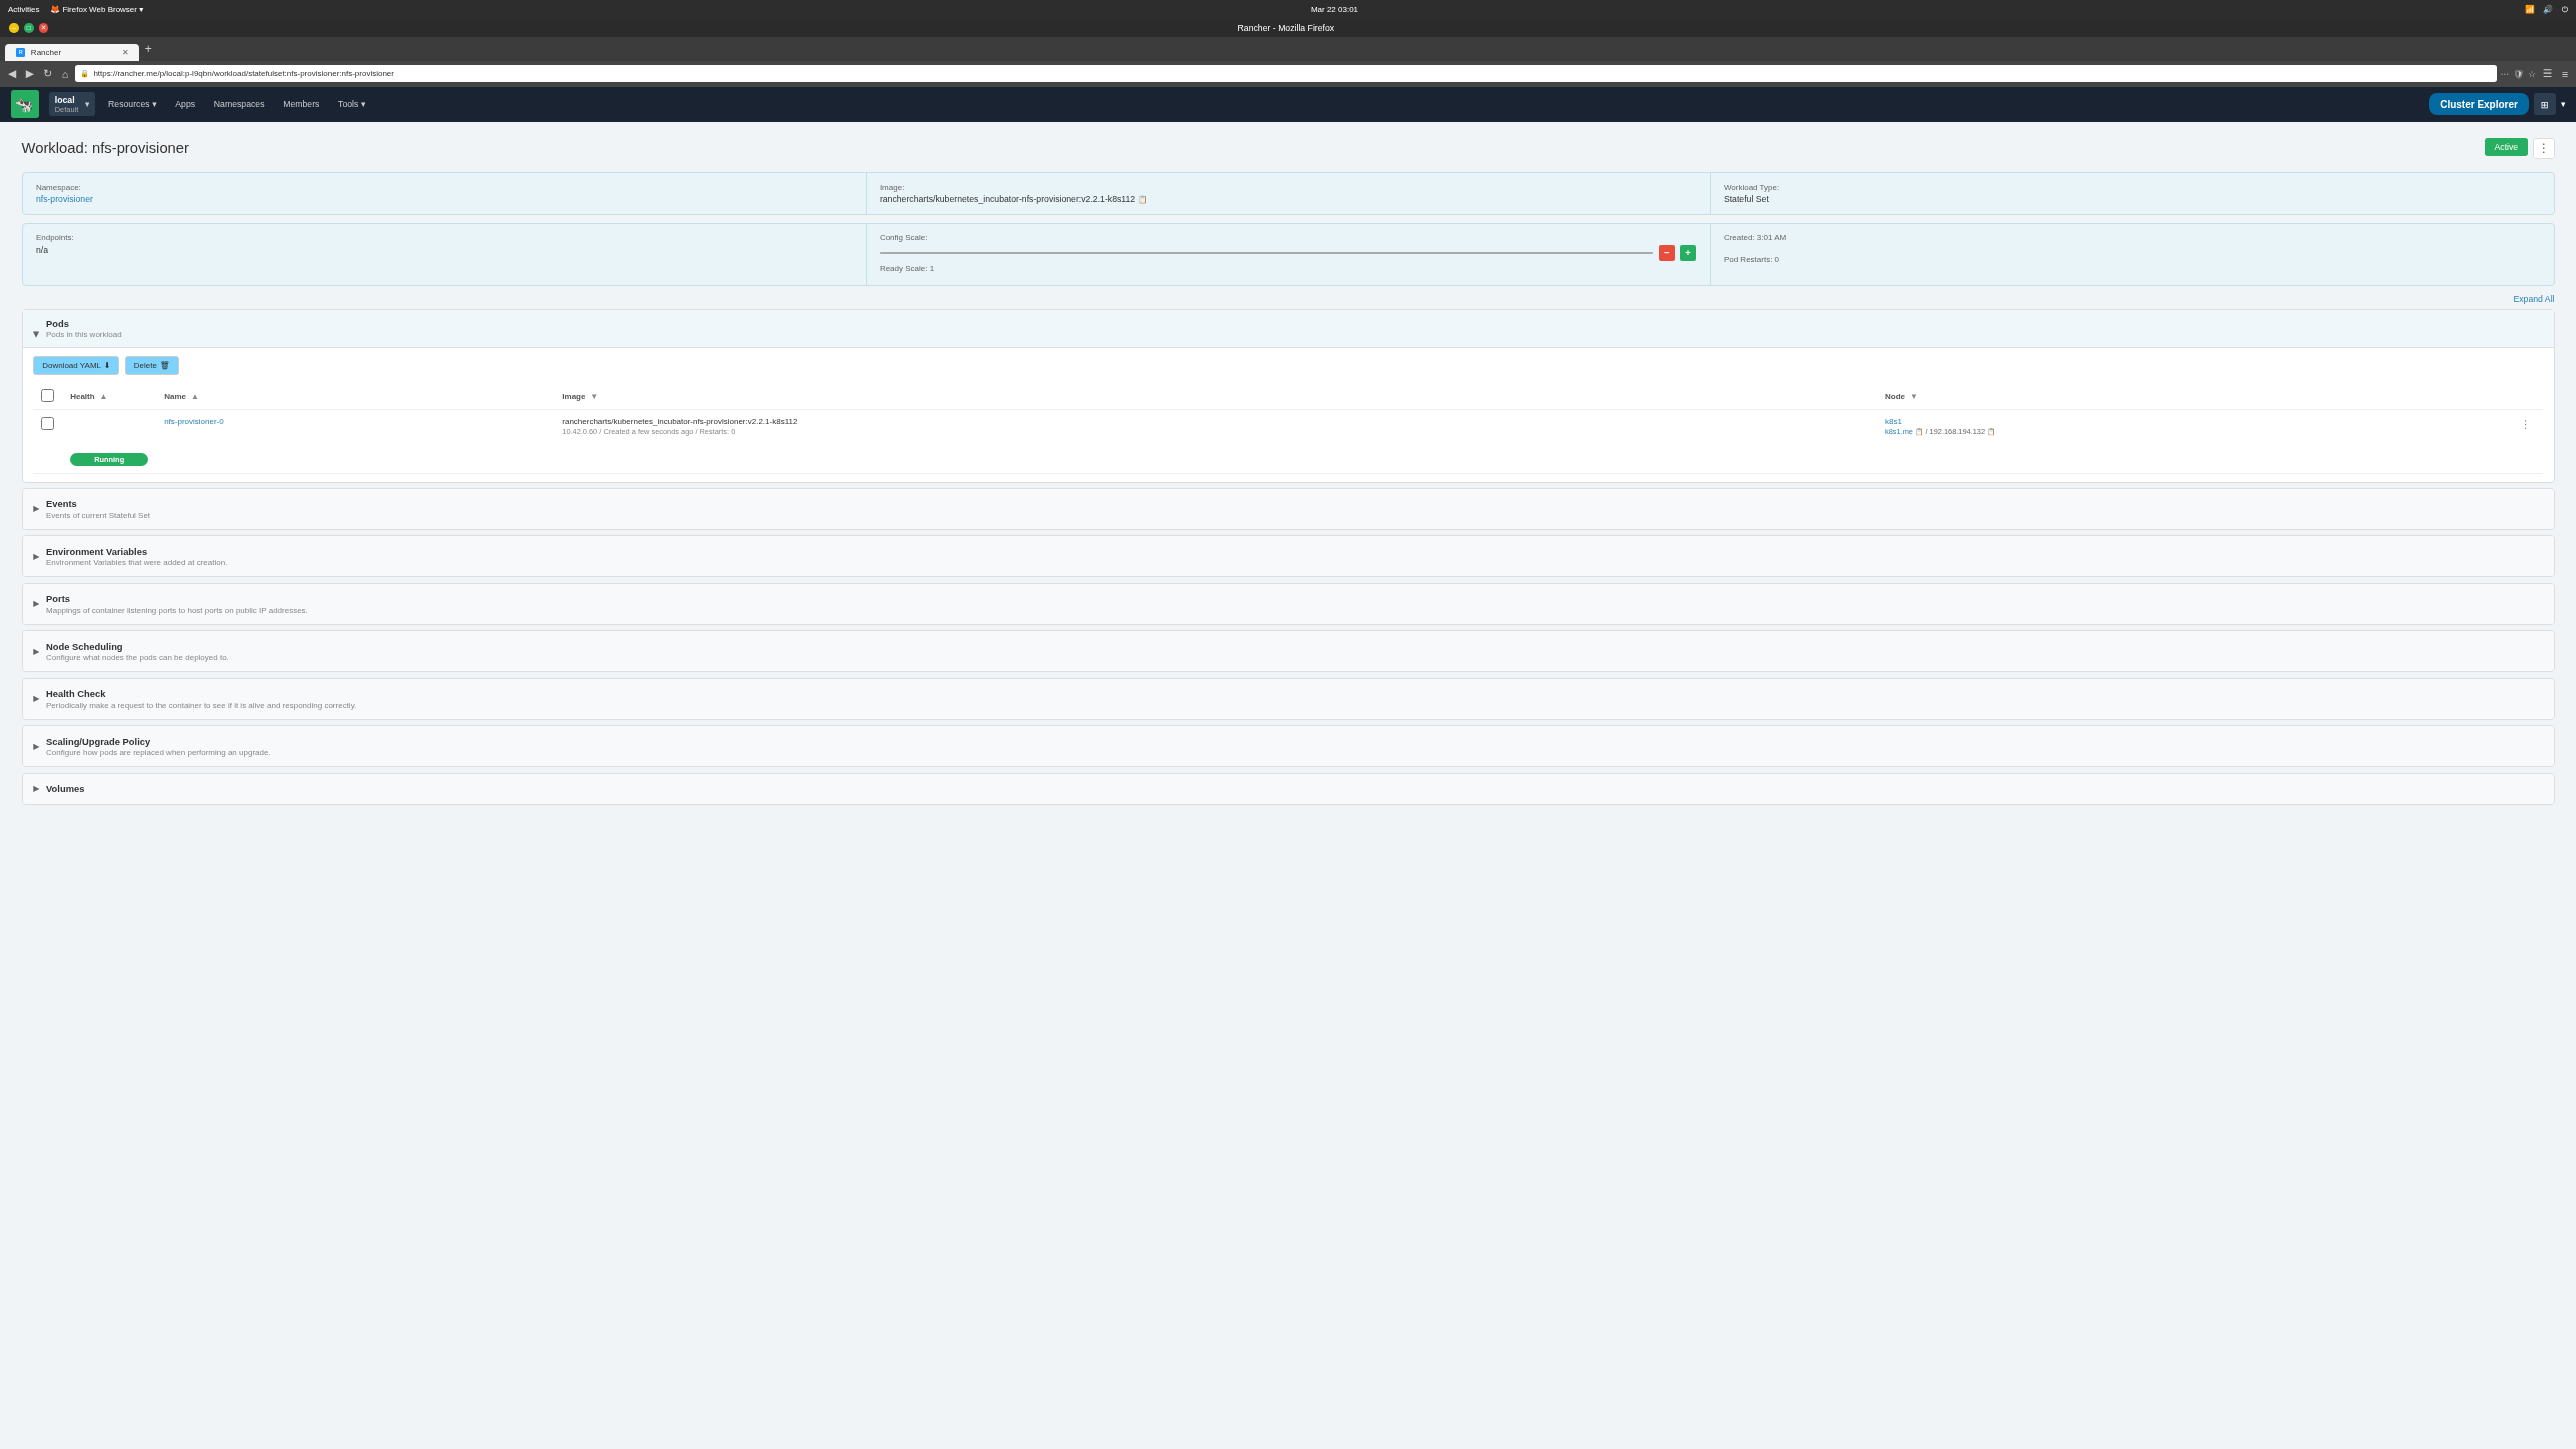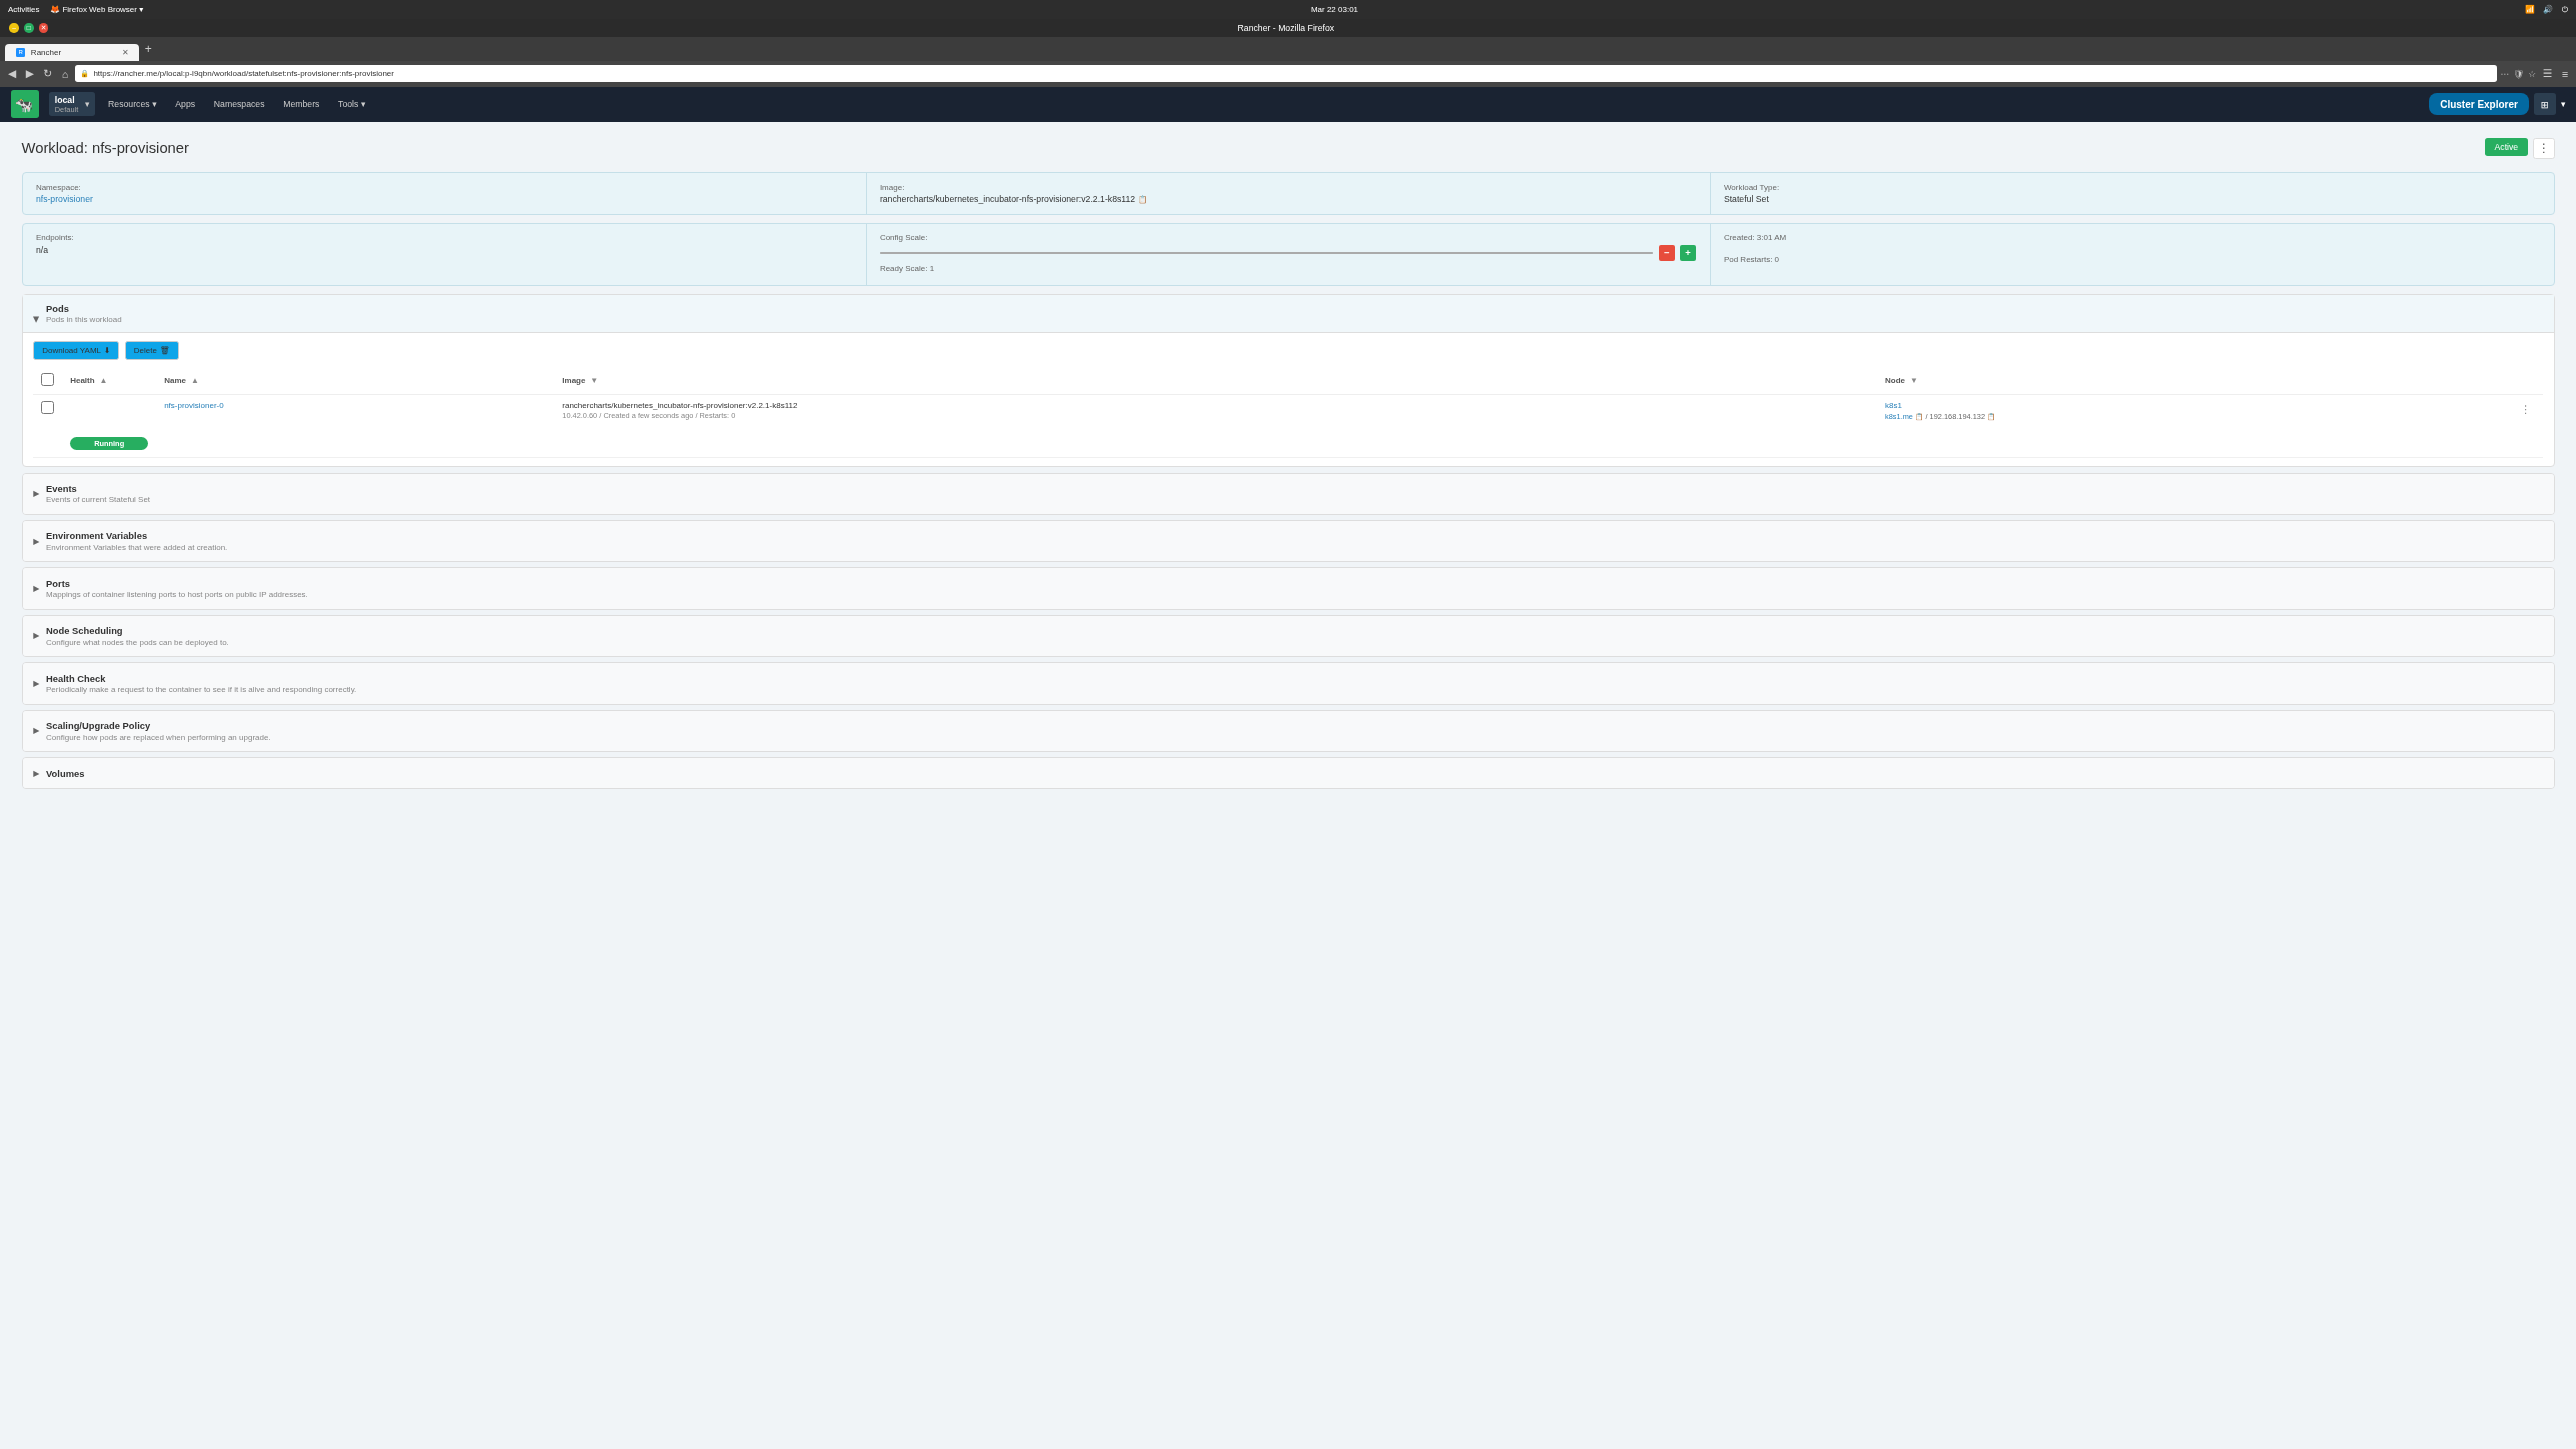--- a/index.html
+++ b/index.html
@@ -87,21 +87,21 @@
     .section-title { font-size: 9.4px; font-weight: 600; color: #333; }
     .section-subtitle { font-size: 8px; color: #888; margin-top: 1.3px; }
 
     
     .pods-section { background: #fff; border: 0.7px solid #ddd; border-radius: 4px; margin-bottom: 5.4px; }
     .pods-header { display: flex; align-items: flex-end; padding: 8px 10.7px; background: #f0f7fa; border-bottom: 0.7px solid #ddd; cursor: pointer; }
     .pods-body { padding: 8px 10.7px; }
 
     
     .table-actions { display: flex; gap: 5.4px; margin-bottom: 8px; }
-    .table-btn { background: #0ea5e9; border: 0.7px solid #ccc; border-radius: 2.7px; padding: 4px 8px; cursor: pointer; font-size: 8px; display: flex; align-items: center; gap: 2.7px; color: #333; }
+    .table-btn { background: #7dd3fc; border: 0.7px solid #ccc; border-radius: 2.7px; padding: 4px 8px; cursor: pointer; font-size: 8px; display: flex; align-items: center; gap: 2.7px; color: #333; }
 
     .data-table { width: 100%; border-collapse: collapse; }
     .data-table th { text-align: left; padding: 5.4px 8px; font-size: 8px; color: #555; font-weight: 600; border-bottom: 1.3px solid #eee; }
     .data-table td { padding: 6.7px 8px; font-size: 8px; border-bottom: 0.7px solid #f0f0f0; vertical-align: top; }
     .data-table th.sortable { cursor: pointer; }
     .sort-icon { margin-left: 2.7px; color: #888; }
 
     .checkbox-col { width: 20px; }
     .state-col { width: 81px; }
 
@@ -269,20 +269,23 @@
           <span>Created:</span>
           <span>3:01 AM</span>
         </div>
         <div class="info-label" style="margin-top:13px;">
           <span>Pod Restarts:</span>
           <span>0</span>
         </div>
       </div>
     </div>
 
+    <div class="expand-all-row">
+      <a class="expand-all-link">Expand All</a>
+    </div>
 
     <div class="pods-section">
       <div class="pods-header">
         <span class="section-chevron expanded">▶</span>
         <div>
           <div class="section-title">Pods</div>
           <div class="section-subtitle">Pods in this workload</div>
         </div>
       </div>
       <div class="pods-body">

